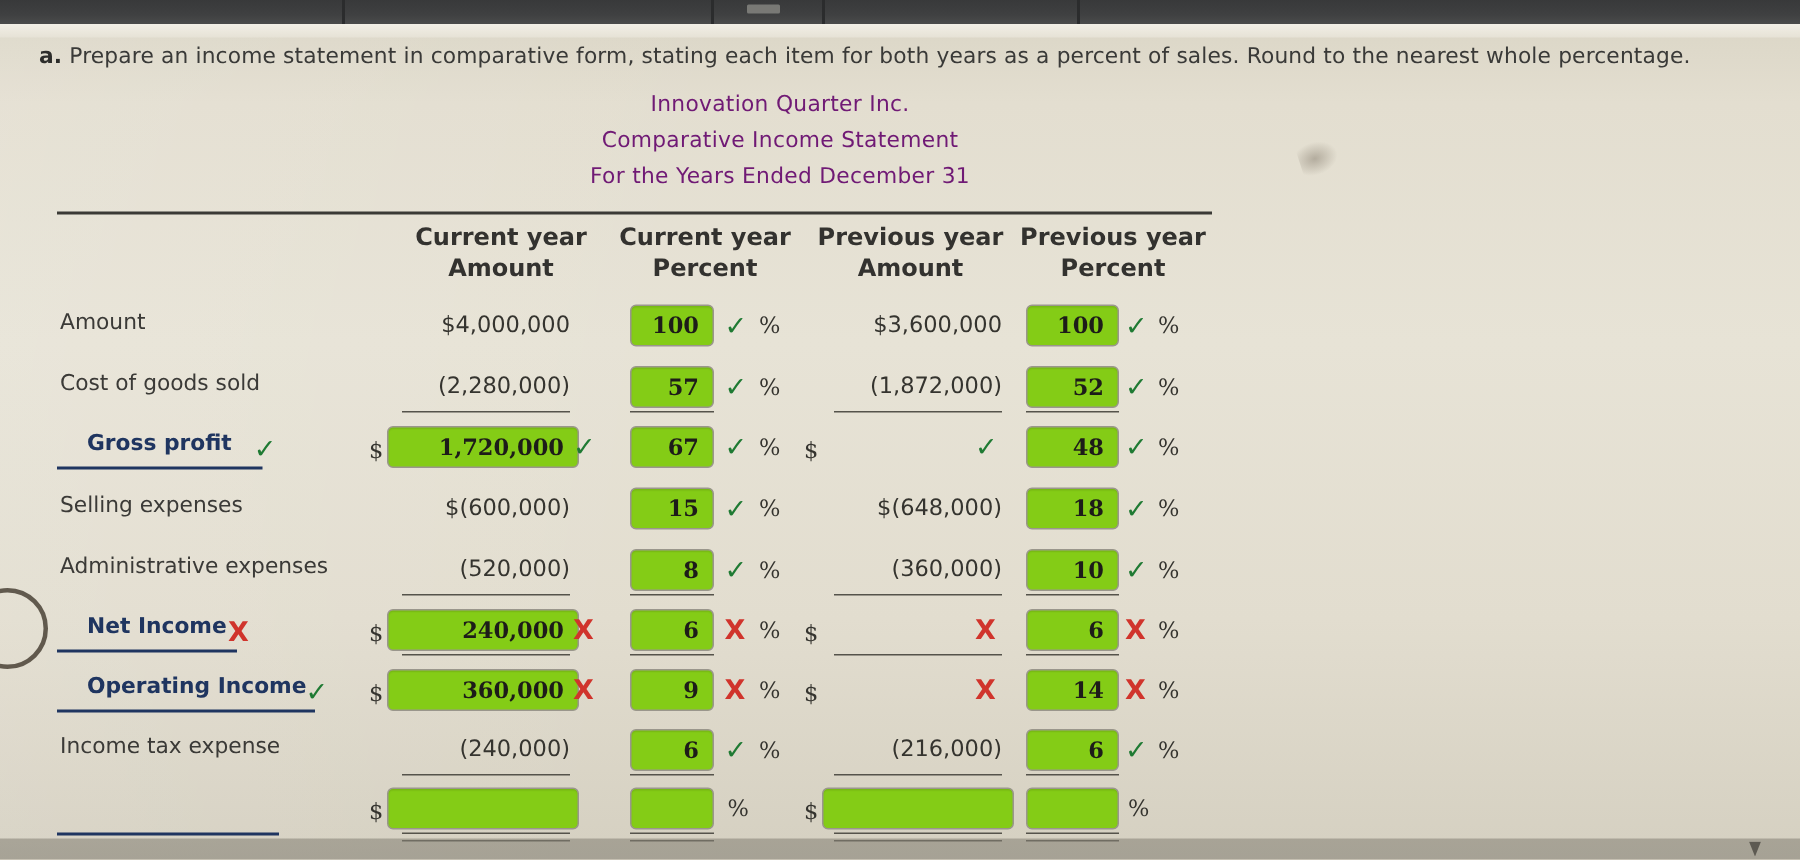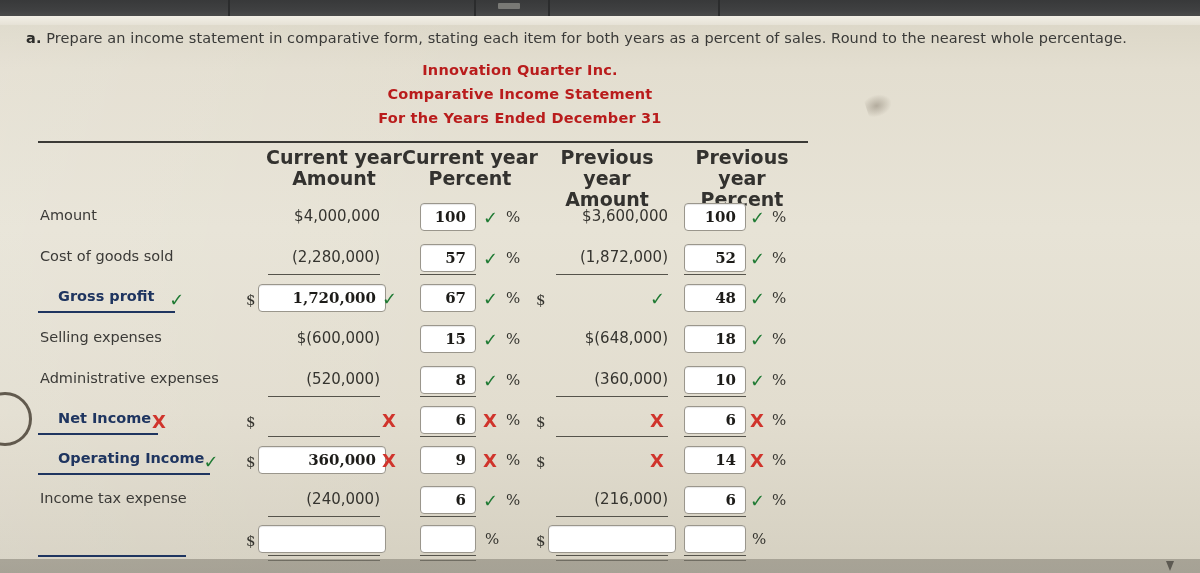--- a/index.html
+++ b/index.html
@@ -54,33 +54,33 @@
   
   #question{
     position:absolute;left:26px;top:30px;width:1160px;
     font-size:14.5px;color:#3a3a38;letter-spacing:.1px;white-space:nowrap;
   }
   #question .qlabel{font-weight:bold;color:#2d2d2b;}
 
   
   #statement{position:absolute;left:0;top:58px;width:1200px;}
   .sheet-title{
-    text-align:center;font-weight:bold;font-size:14.5px;color:#b91c1c;
+    text-align:center;font-weight:normal;font-size:14.5px;color:#701a75;
     line-height:24px;width:560px;margin-left:240px;letter-spacing:.2px;
   }
 
   
   #head-rule{
     position:absolute;left:38px;top:141px;width:770px;height:0;
     border-top:2px solid #3b3a36;
   }
 
   
   .colhead{
-    position:absolute;text-align:center;font-weight:bold;font-size:19px;
+    position:absolute;text-align:center;font-weight:bold;font-size:16px;
     color:#33322f;line-height:21px;width:140px;
   }
 
   
   .row{position:absolute;left:0;width:1200px;height:40px;}
   .rlabel{
     position:absolute;left:40px;top:7px;font-size:14.5px;color:#3b3a37;white-space:nowrap;
   }
   .rlabel.bold{font-weight:bold;color:#1f3560;left:58px;}
   .rlabel-underline{
@@ -88,21 +88,21 @@
   }
 
   
   .amt{
     position:absolute;font-size:15px;color:#35342f;text-align:right;white-space:nowrap;
   }
 
   
   .ibox{
     position:absolute;box-sizing:border-box;
-    background:#ffffff;
+    background:#84cc16;
     border:1px solid #9a968c;
     border-radius:4px;
     box-shadow:0 1px 1px rgba(0,0,0,.10) inset;
     font-family:"DejaVu Serif","Liberation Serif",serif;
     font-weight:bold;font-size:15px;color:#1d1c19;
     text-align:right;
     padding-right:9px;
     line-height:26px;height:28px;
   }
   .ibox.num{width:128px;}
@@ -237,20 +237,21 @@
       <div class="amt" style="right:532px;top:7px;">(360,000)</div>
       <div class="ibox pct-wide" style="left:684px;top:3px;">10</div>
       <div class="mark ok" style="left:750px;top:9px;">✓</div>
       <div class="pctsign" style="left:772px;top:8px;">%</div>
     </div>
     <div class="row" style="top:403px;">
       <div class="rlabel bold" style="top:7px;">Net Income</div>
       <div class="mark no" style="left:152px;top:10px;">X</div>
       <div class="rlabel-underline" style="top:30px;width:120px;"></div>
       <div class="dollar" style="left:246px;top:10px;">$</div>
+      <div class="ibox num" style="left: 258px; top: 3px;" contenteditable="false">240,000</div>
       <div class="mark no" style="left:382px;top:9px;">X</div>
       <div class="ibox pct" style="left:420px;top:3px;">6</div>
       <div class="mark no" style="left:483px;top:9px;">X</div>
       <div class="pctsign" style="left:506px;top:8px;">%</div>
       <div class="dollar" style="left:536px;top:10px;">$</div>
       <div class="mark no" style="left:650px;top:9px;">X</div>
       <div class="ibox pct-wide" style="left:684px;top:3px;">6</div>
       <div class="mark no" style="left:750px;top:9px;">X</div>
       <div class="pctsign" style="left:772px;top:8px;">%</div>
     </div>

